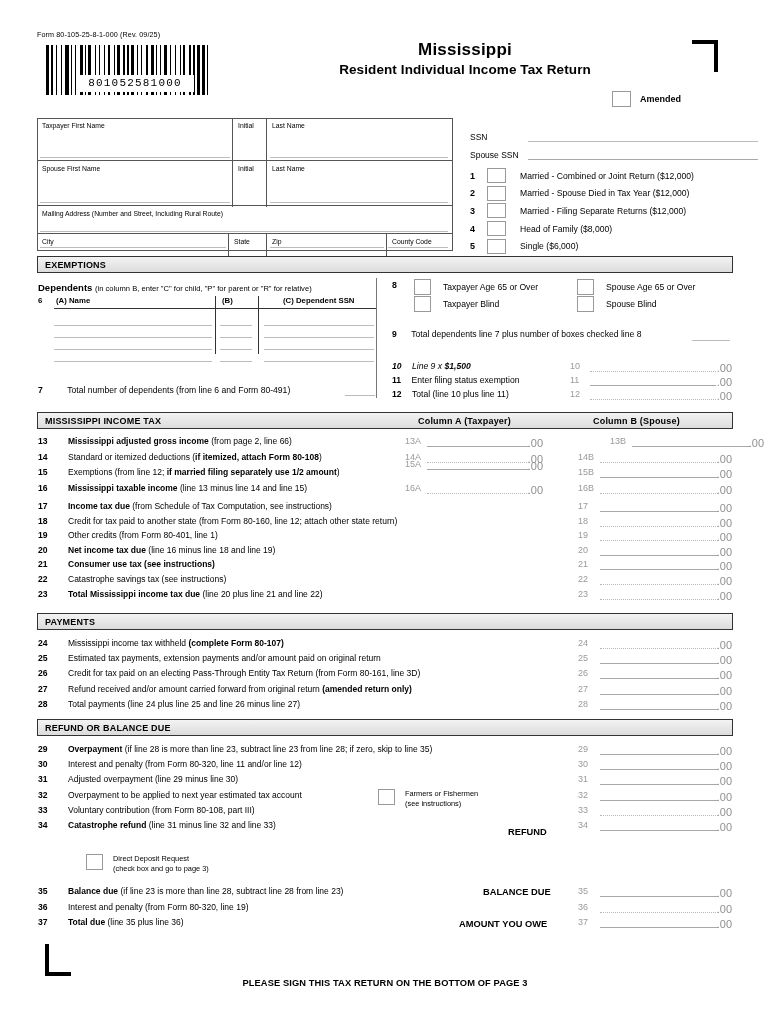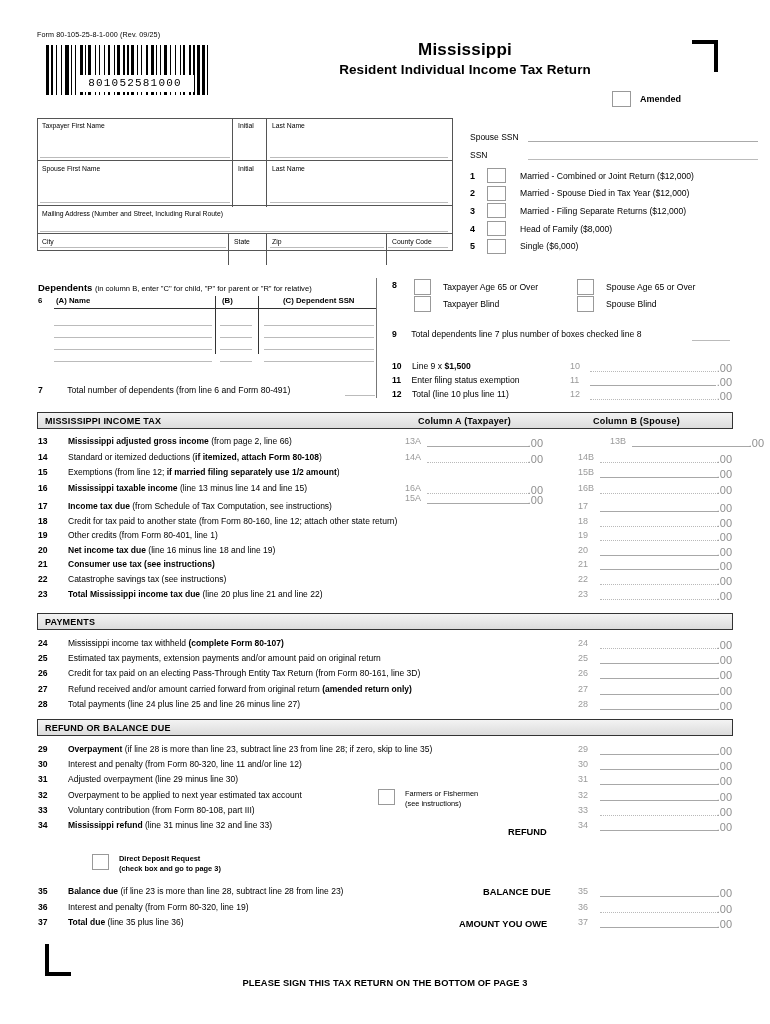--- a/index.html
+++ b/index.html
@@ -241,26 +241,26 @@
     <div class="ncell" style="left:230px; top:116px; width:120px; height:30px;">Zip</div>
     <div class="vline" style="left:348px; top:115px; height:31px;"></div>
     <div class="ncell" style="left:350px; top:116px; width:62px; height:30px;">County Code</div>
     <div class="uline" style="left:2px; top:128px; width:186px;"></div>
     <div class="uline" style="left:232px; top:128px; width:114px;"></div>
     <div class="uline" style="left:350px; top:128px; width:60px;"></div>
   </div>
 
   <div class="ssn-block">
     <div class="ssn-row">
+      <div class="lbl">SSN</div>
+      <div class="ln"></div>
+    </div>
+    <div class="ssn-row">
       <div class="lbl">Spouse SSN</div>
       <div class="ln dark"></div>
-    </div>
-    <div class="ssn-row">
-      <div class="lbl">SSN</div>
-      <div class="ln"></div>
     </div>
   </div>
 
   <div class="status-list" id="status-list">
       <div class="status-item">
         <div class="no">1</div>
         <div class="bx"></div>
         <div class="tx">Married - Combined or Joint Return ($12,000)</div>
       </div>
       <div class="status-item">
@@ -278,20 +278,21 @@
         <div class="bx"></div>
         <div class="tx">Head of Family ($8,000)</div>
       </div>
       <div class="status-item">
         <div class="no">5</div>
         <div class="bx"></div>
         <div class="tx">Single ($6,000)</div>
       </div>
     </div>
 
+  <div class="secbar" style="left:37px; top:256px; width:696px;">EXEMPTIONS</div>
 
   <div class="dep-title">
     <span style="font-weight:bold; font-size:9.5px;">Dependents</span>
     <span>(in column B, enter "C" for child, "P" for parent or "R" for relative)</span>
   </div>
 
   <div class="dep-hdr" style="left:38px;">6</div>
   <div class="dep-hdr" style="left:56px;">(A)   Name</div>
   <div class="dep-hdr" style="left:222px;">(B)</div>
   <div class="dep-hdr" style="left:283px;">(C)    Dependent SSN</div>
@@ -344,21 +345,21 @@
       <div class="tx">Spouse Blind</div>
     </div>
   </div>
 
   <div class="l9">
     <span class="n">9</span>
     <span style="margin-left:12px;">Total dependents line 7 plus number of boxes checked line 8</span>
   </div>
   <div class="small-ln" style="left:692px; top:340px; width:38px;"></div>
 
-  <div class="ex-amt" style="left:392px; top:361px;">
+  <div class="ex-amt" style="left:392px; top:361px;font-style:italic;">
     <span class="n">10</span>
     <span style="margin-left:8px;"><span>Line 9 x </span><b>$1,500</b></span>
   </div>
   <div class="amt" style="left:570px; top:360px; width:162px;">
     <div class="tag">10</div>
     <div class="rule dotted" style="left:20px; right:16px; bottom:1px;"></div>
     <div class="cents" style="right:0;">.00</div>
   </div>
 
   <div class="ex-amt" style="left:392px; top:375px;">
@@ -413,21 +414,21 @@
       </div>
       <div class="amt" style="left: 578px; top: 450.5px; width: 154px;">
         <span class="tag">14B</span>
         <span class="rule dotted" style="left:22px; right:14px; bottom:1px;"></span>
         <span class="cents" style="right:0;">.00</span>
       </div>
       <div class="lrow" style="left: 38px; top: 467px;">
         <span class="no">15</span>
         <span class="tx"><span>Exemptions (from line 12; </span><b>if married filing separately use 1/2 amount</b><span>)</span></span>
       </div>
-      <div class="amt" style="left: 405px; top: 492px; width: 138px;">
+      <div class="amt" style="left: 405px; top: 458px; width: 138px;">
         <span class="tag">15A</span>
         <span class="rule" style="left:22px; right:14px; bottom:1px;"></span>
         <span class="cents" style="right:0;">.00</span>
       </div>
       <div class="amt" style="left: 578px; top: 466px; width: 154px;">
         <span class="tag">15B</span>
         <span class="rule" style="left:22px; right:14px; bottom:1px;"></span>
         <span class="cents" style="right:0;">.00</span>
       </div>
       <div class="lrow" style="left: 38px; top: 482.5px;">
@@ -602,40 +603,40 @@
         <span class="no">33</span>
         <span class="tx">Voluntary contribution (from Form 80-108, part III)</span>
       </div>
       <div class="amt" style="left: 578px; top: 803.8px; width: 154px;">
         <span class="tag">33</span>
         <span class="rule dotted" style="left:22px; right:14px; bottom:1px;"></span>
         <span class="cents" style="right:0;">.00</span>
       </div>
       <div class="lrow" style="left: 38px; top: 820px;">
         <span class="no">34</span>
-        <span class="tx"><b>Mississippi refund</b><span> (line 31 minus line 32 and line 33)</span></span>
+        <span class="tx"><b>Catastrophe refund</b><span> (line 31 minus line 32 and line 33)</span></span>
       </div>
       <div class="amt" style="left: 578px; top: 819px; width: 154px;">
         <span class="tag">34</span>
         <span class="rule" style="left:22px; right:14px; bottom:1px;"></span>
         <span class="cents" style="right:0;">.00</span>
       </div>
     </div>
 
   <div class="sidebox" style="left:378px; top:789px;">
     <div class="cbox md"></div>
     <div class="tx">
       <div>Farmers or Fishermen</div>
       <div>(see instructions)</div>
     </div>
   </div>
 
   <div class="bold-right" style="left:508px; top:827px;">REFUND</div>
 
-  <div class="sidebox" style="left:92px; top:854px;font-weight:bold;">
+  <div class="sidebox" style="left:86px; top:854px;">
     <div class="cbox md"></div>
     <div class="tx">
       <div>Direct Deposit Request</div>
       <div>(check box and go to page 3)</div>
     </div>
   </div>
 
   <div id="balance-lines">
       <div class="lrow" style="left: 38px; top: 886px;">
         <span class="no">35</span>

